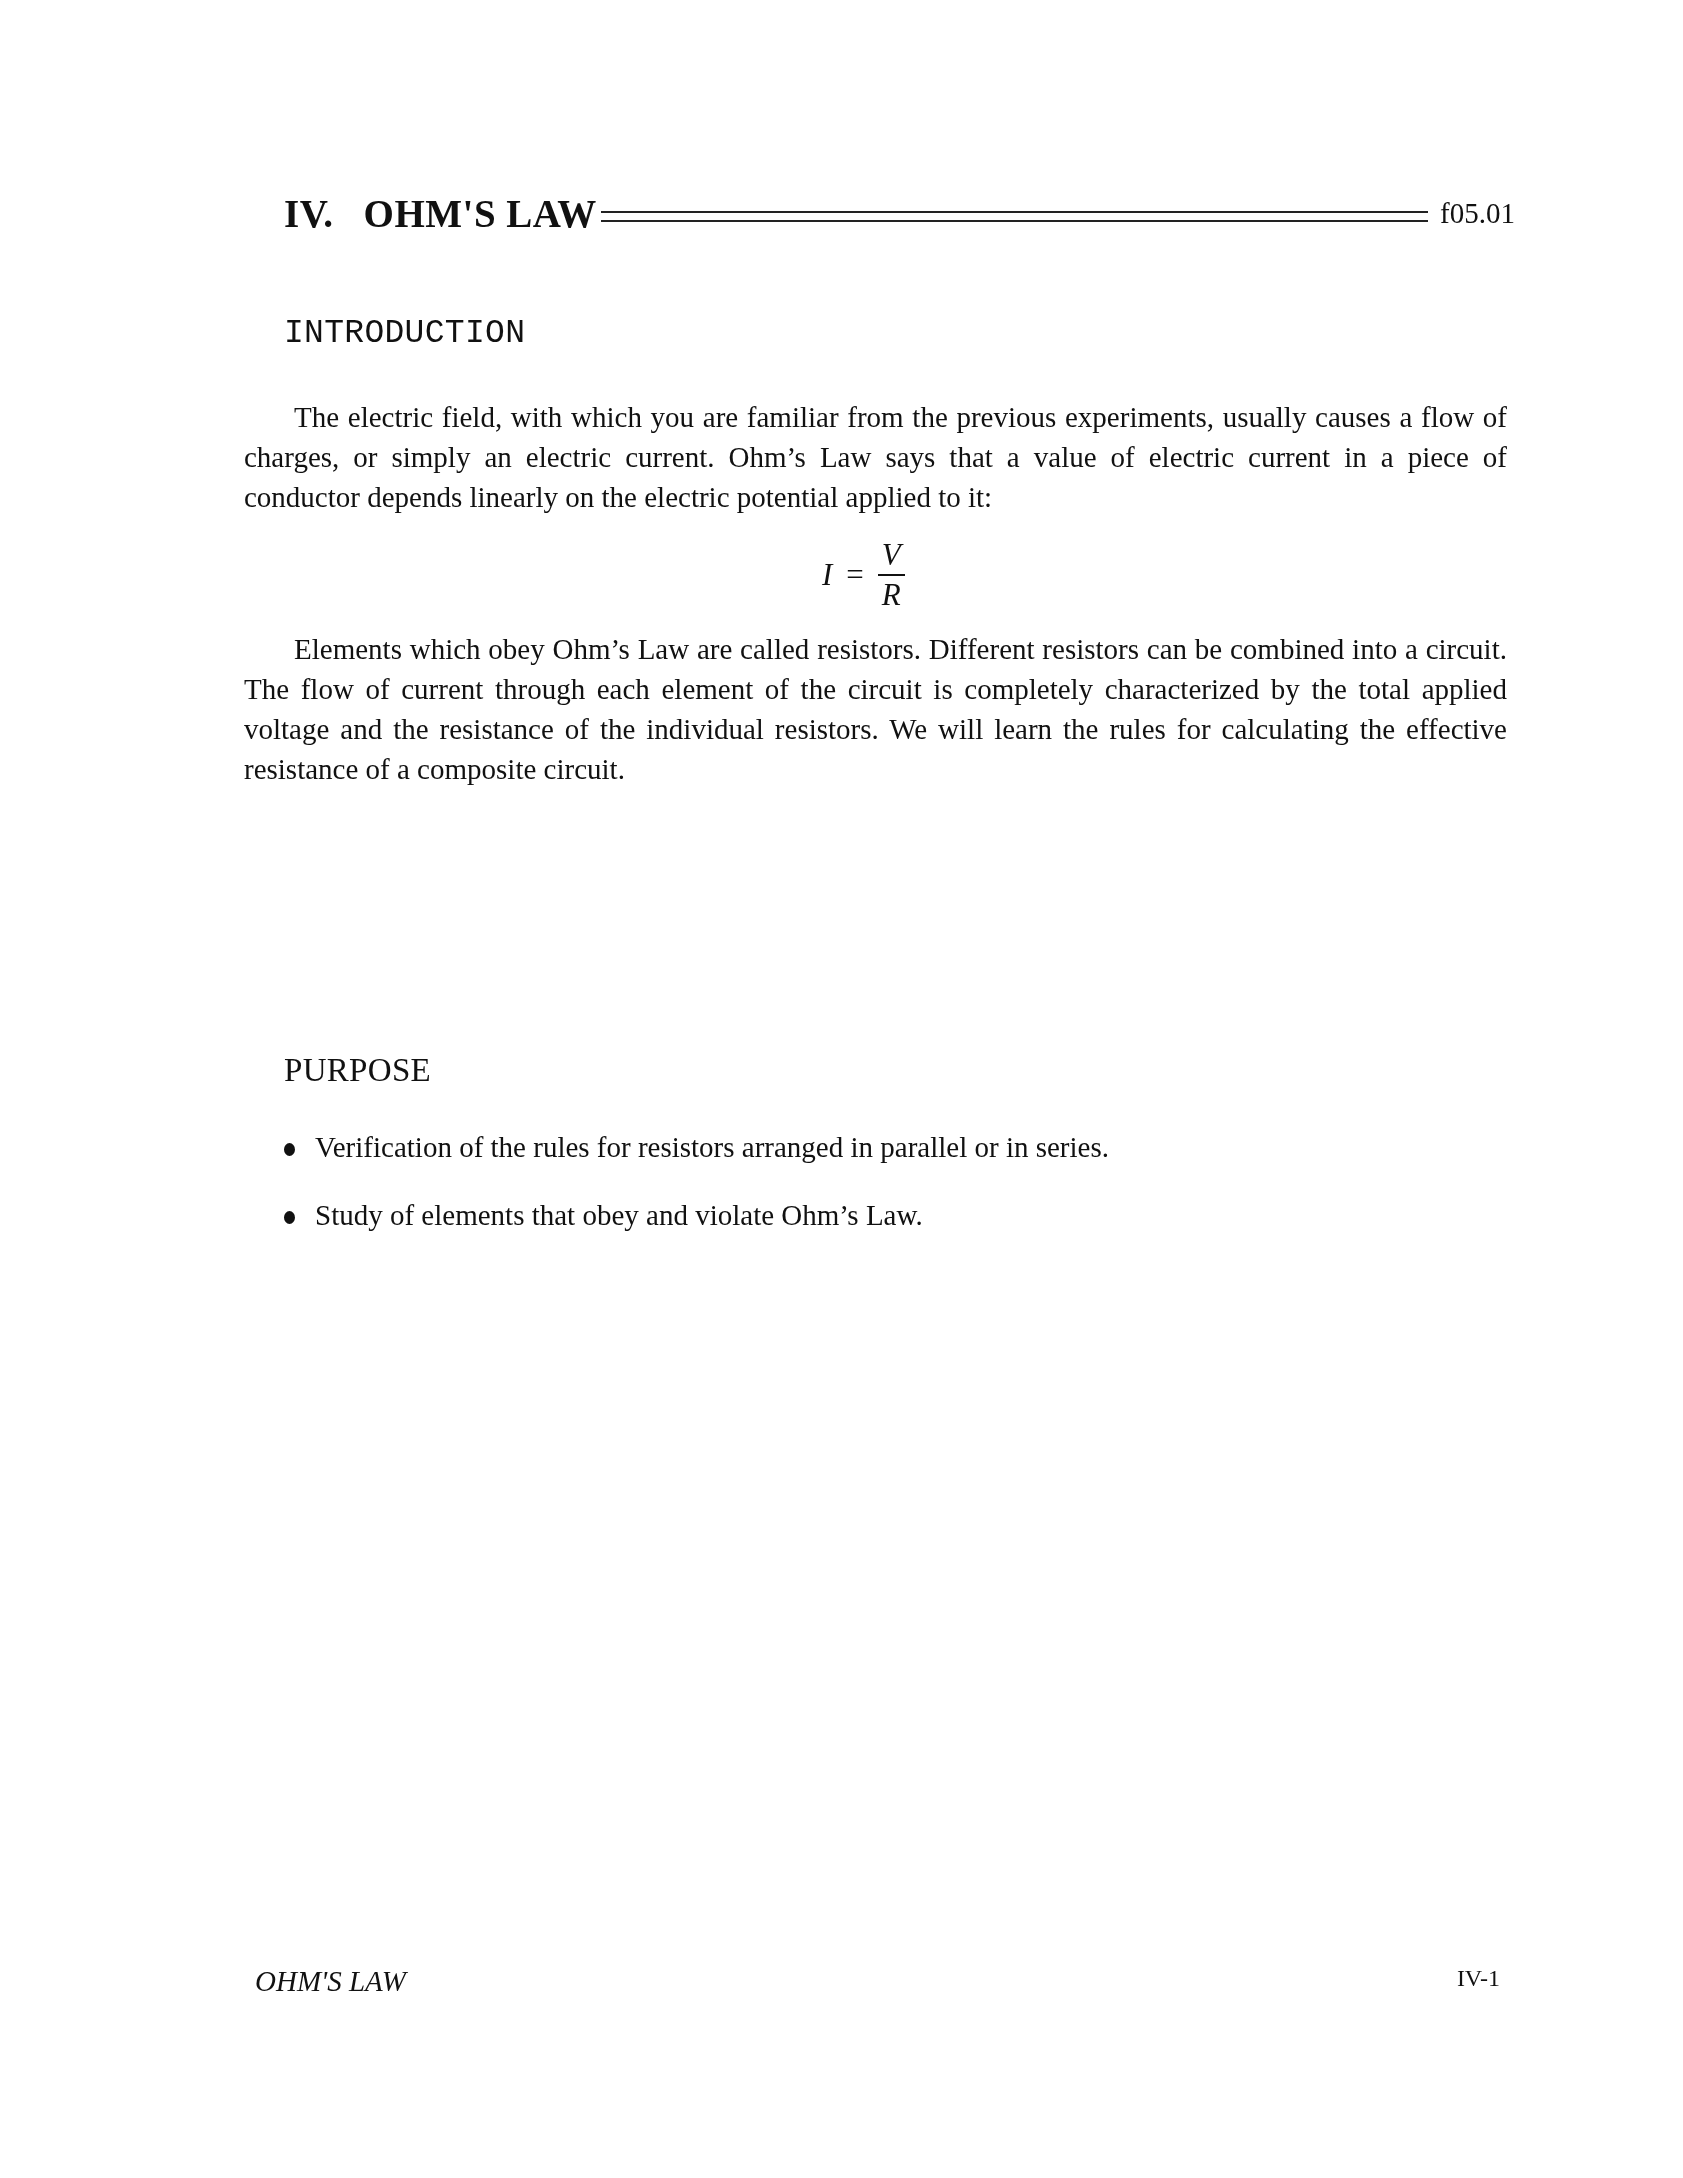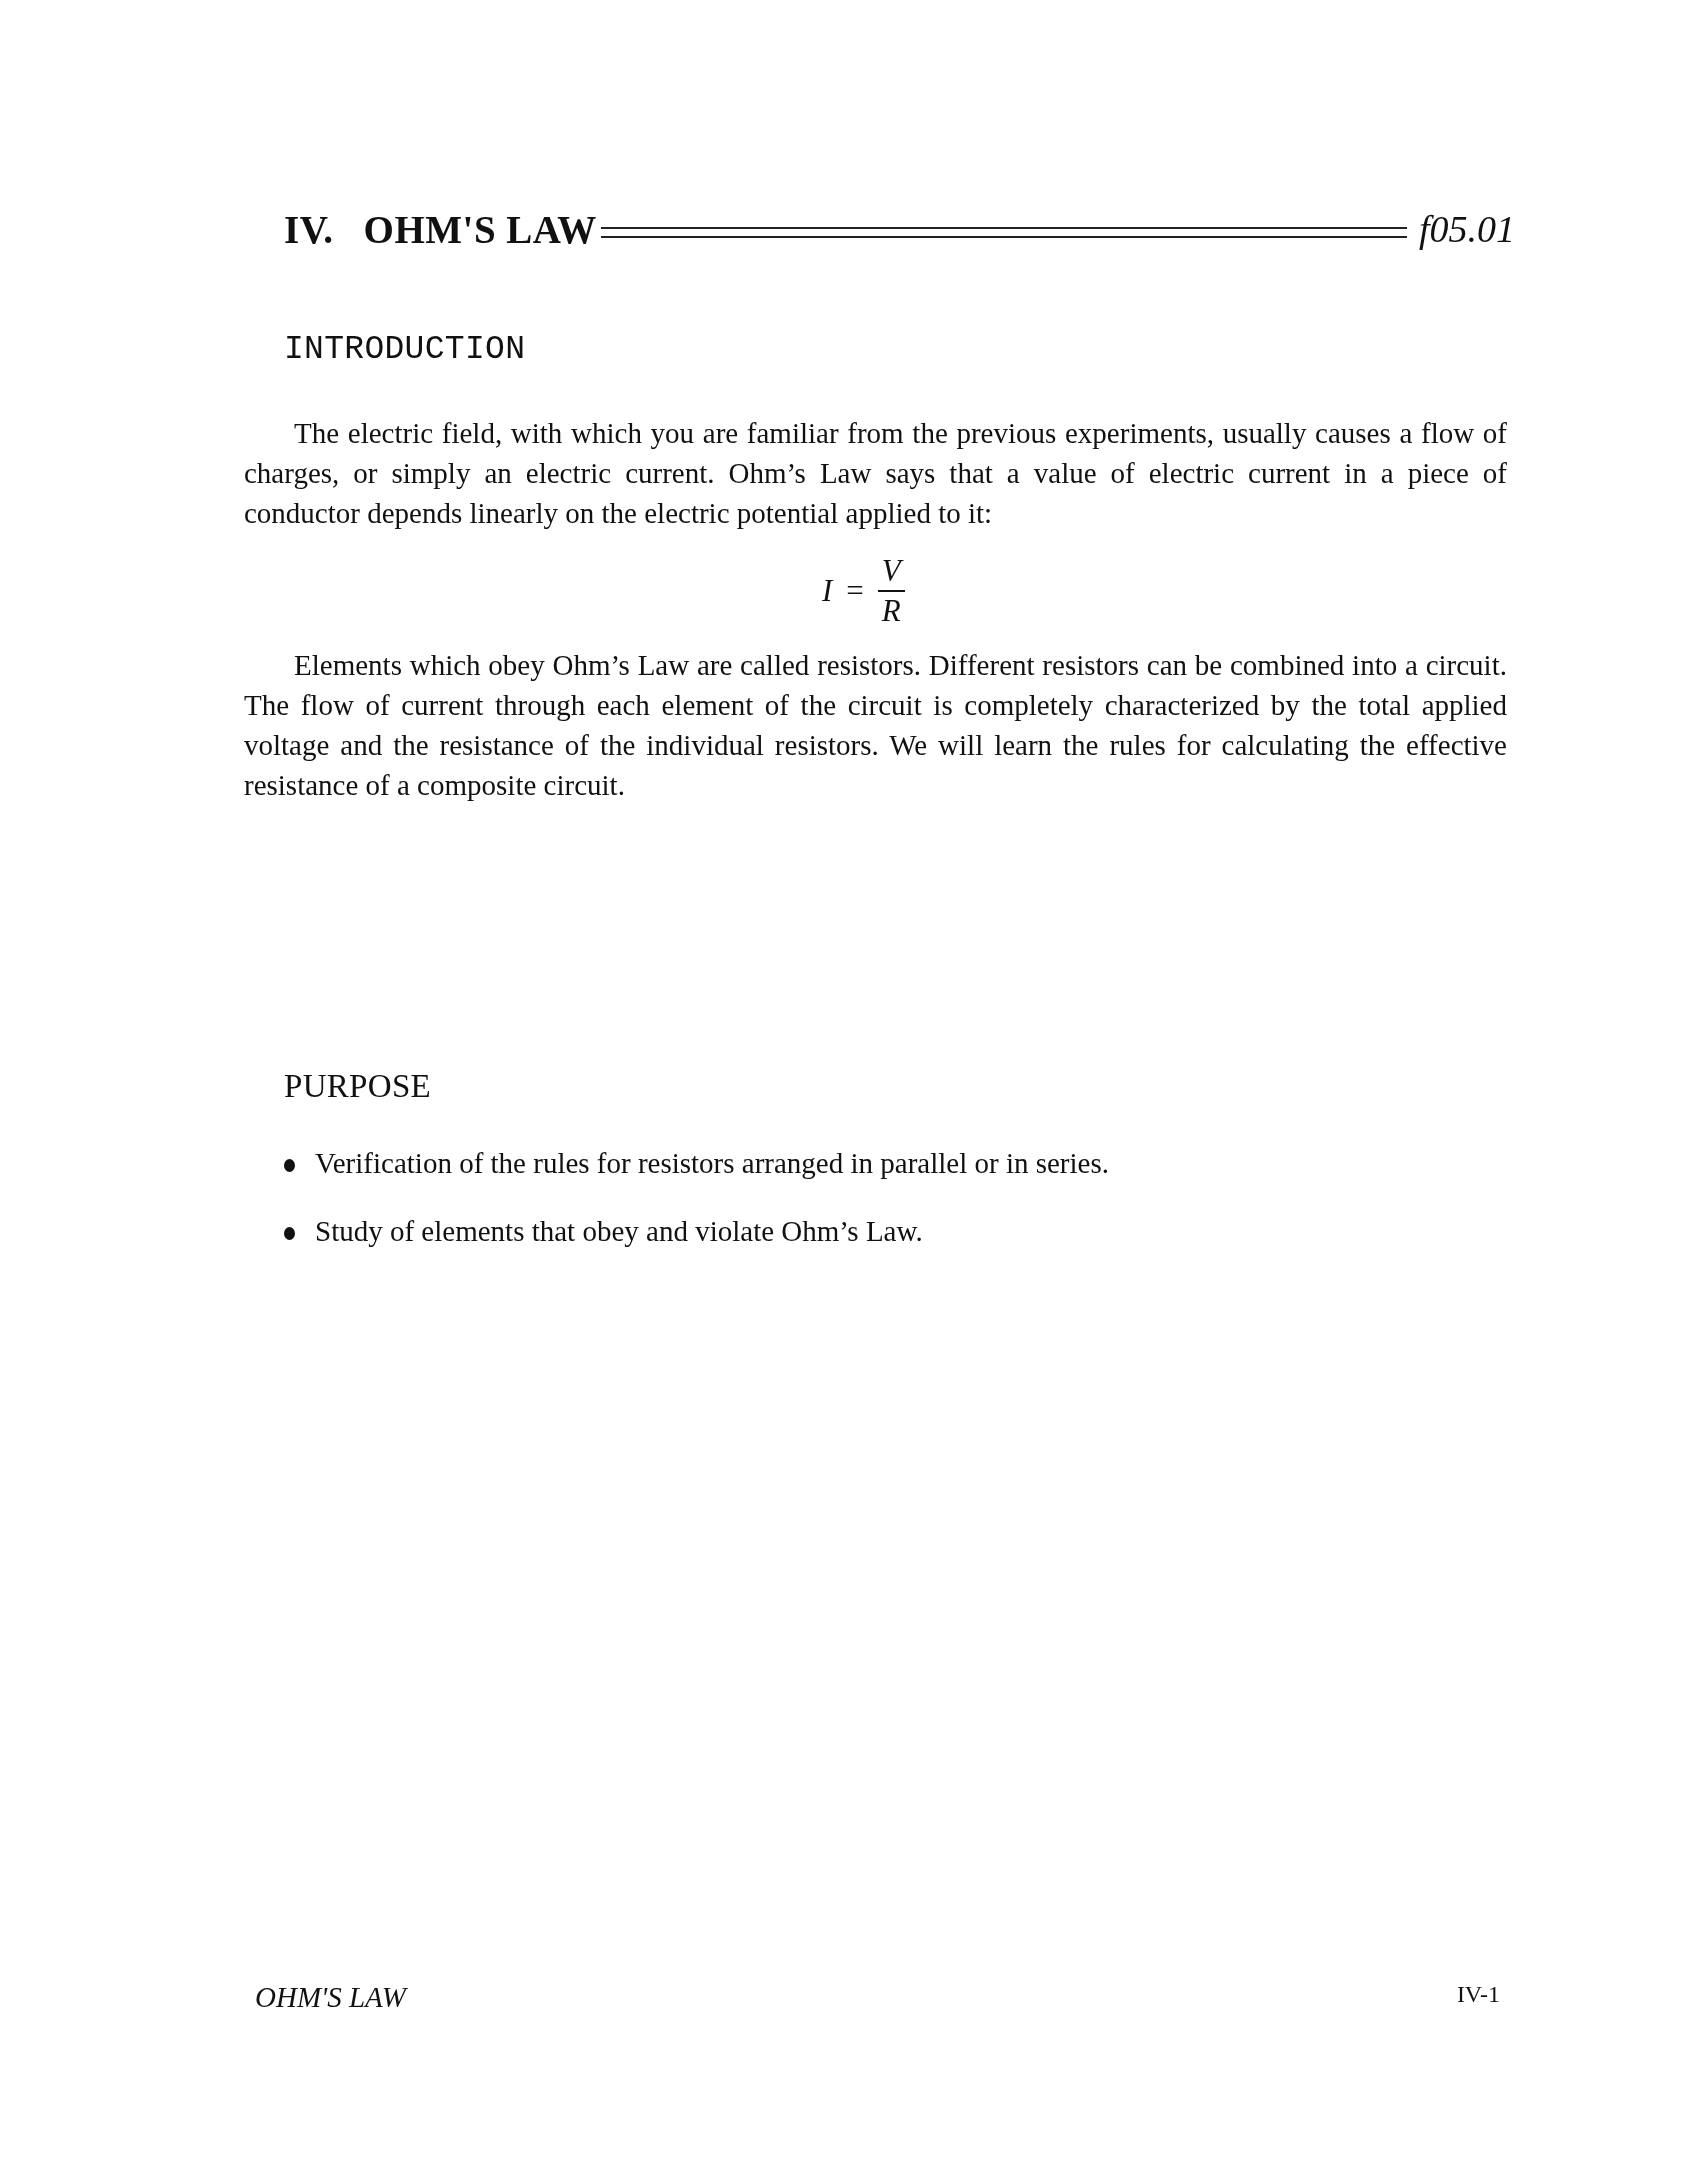--- a/index.html
+++ b/index.html
@@ -1,26 +1,26 @@
 <!DOCTYPE html>
 <html><head>
 <meta charset="utf-8">
 <style>
   html, body { margin: 0; padding: 0; background: #ffffff; }
   body { width: 1683px; height: 2178px; position: relative; overflow: hidden;
          font-family: "Liberation Serif", "DejaVu Serif", serif; color: #111; }
-  .page { position: absolute; left: 0; top: 16px; width: 1683px; height: 1884px; }
+  .page { position: absolute; left: 0; top: 0; width: 1683px; height: 1884px; }
 
   .chapter-header { position: absolute; left: 284px; top: 188px; width: 1231px; height: 50px;
                     display: flex; align-items: center; }
   .chapter-title { font-weight: bold; font-size: 39px; letter-spacing: 0.5px; white-space: nowrap; }
   .chapter-title .num { margin-right: 30px; }
   .double-rule { flex: 1; height: 7px; border-top: 2px solid #222; border-bottom: 2px solid #222;
                  margin: 6px 12px 0 4px; }
-  .code { font-style: italic; font-size: 38px; white-space: nowrap; }
+  .code { font-size: 29px; white-space: nowrap; }
 
   .section-heading { position: absolute; left: 284px; font-size: 33px; letter-spacing: 0.3px; }
 
   .body-text { position: absolute; left: 236px; width: 1279px; font-size: 29px; line-height: 40px;
                text-align: justify; }
   .body-text p { margin: 8px; text-indent: 50px; }
   .body-text p.noindent { text-indent: 0; }
 
   .equation { position: absolute; left: 822px; top: 530px; height: 89px; font-size: 31px;
               display: flex; align-items: center; font-style: italic; }

